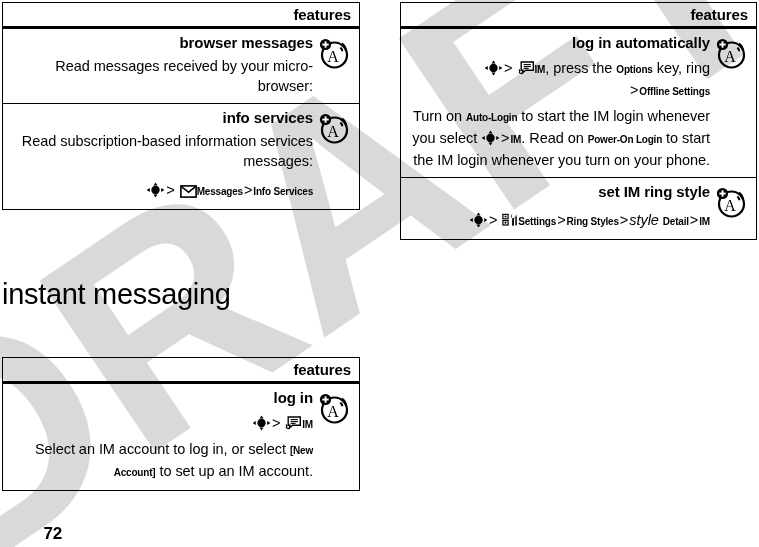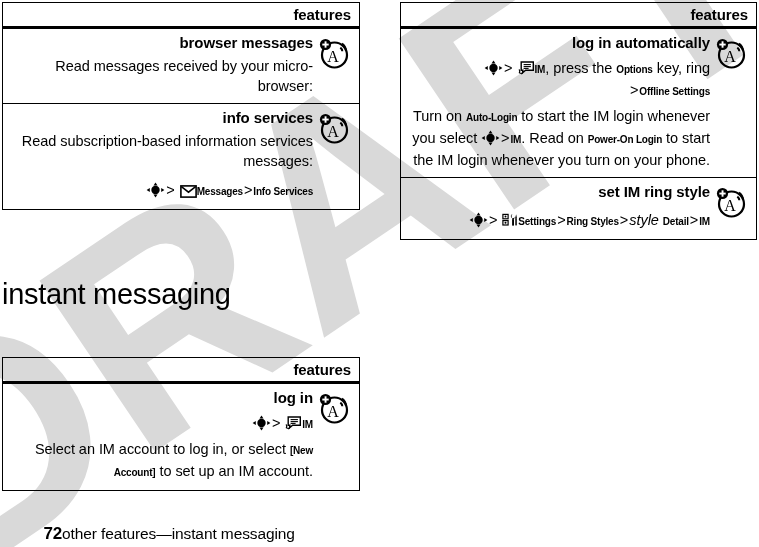--- a/index.html
+++ b/index.html
@@ -352,16 +352,15 @@
             <path d="M14.2 1.3 L13 5.4 L15 5.4 Z" fill="#000"></path>
             <rect x="13.3" y="5.4" width="1.5" height="7" fill="#000"></rect>
           </svg>
         </span><span class="b">Settings</span><span class="gt">&gt;</span><span class="b">Ring Styles</span><span class="gt">&gt;</span><span class="i-style">style</span> <span class="b">Detail</span><span class="gt">&gt;</span><span class="b">IM</span>
       </div>
     </div>
   </div>
 
   <div id="footer">
     <span id="footer-page">72</span>
-    <span id="footer-text">other features—instant messaging</span>
   </div>
 
 </div>
 
 </body></html>

